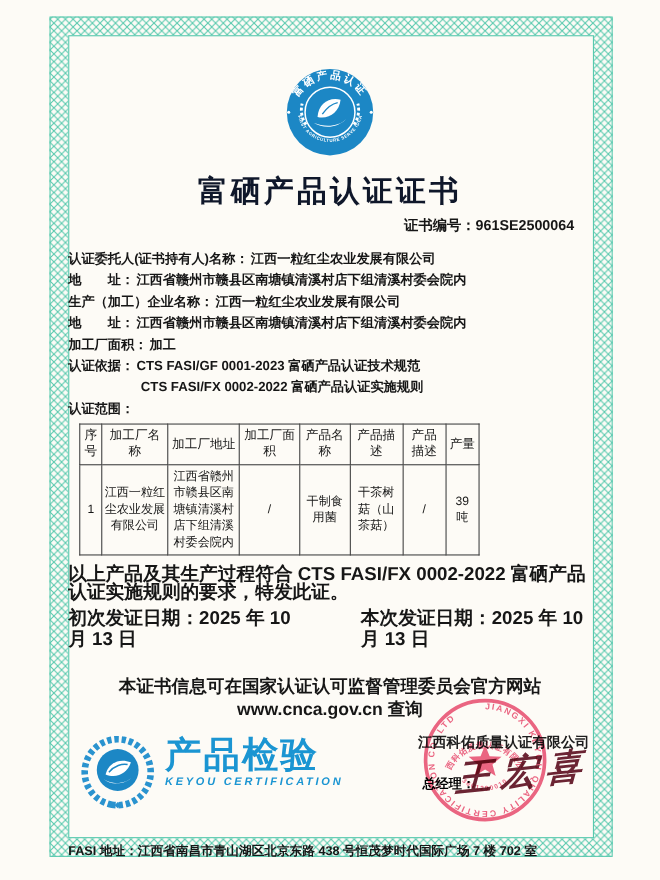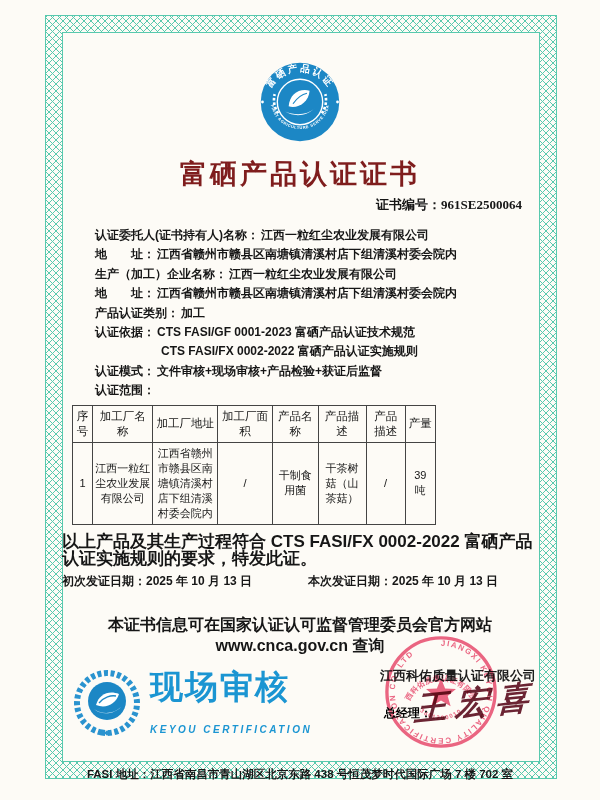--- a/index.html
+++ b/index.html
@@ -8,61 +8,61 @@
     background:#fdfbf6;
     font-family:"Liberation Sans","DejaVu Sans",sans-serif;
     color:#161616;
   }
   .frame-svg{position:absolute;left:0;top:0;width:600px;height:800px;pointer-events:none;}
   .content{position:absolute;left:62px;top:32px;width:476px;height:730px;}
 
   .seal-top{display:block;margin:22px auto 6px auto;width:96px;height:96px;}
   .title{
     text-align:center;font-size:27px;font-weight:bold;letter-spacing:3px;
-    margin:6px 0 4px 0;color:#7f1d1d;
+    margin:6px 0 4px 0;color:#0f172a;
   }
   .cert-no{
-    text-align:right;padding-right:16px;font-size:13px;font-weight:bold;margin-top:0;font-family:Liberation Serif, serif;
+    text-align:right;padding-right:16px;font-size:13px;font-weight:bold;margin-top:0;
   }
   .fields{margin-top:12px;}
-  .fline{font-size:12px;font-weight:bold;line-height:19.4px;white-space:nowrap;margin-left:33px;}
+  .fline{font-size:12px;font-weight:bold;line-height:19.4px;white-space:nowrap;}
   .fline .lbl{margin-right:2px;}
   .fline.indent{padding-left:66px;}
 
   table.scope{
     border-collapse:collapse;margin:4px 0 0 10px;width:364px;
     font-size:11px;table-layout:fixed;
   }
   table.scope th,table.scope td{
     border:1px solid #444;text-align:center;vertical-align:middle;
     padding:3px 2px;font-weight:normal;line-height:15px;word-break:break-all;
   }
   table.scope th{height:22px;font-size:11.5px;}
   table.scope td{height:72px;}
 
   .stmt{font-size:17px;font-weight:bold;margin-top:8px;line-height:17px;}
-  .dates{display:flex;font-size:12px;font-weight:bold;margin-top:5px;line-height:19px;}
+  .dates{display:flex;font-size:17px;font-weight:bold;margin-top:5px;line-height:19px;}
   .dates .right-part{margin-left:56px;}
   .validity{font-size:12px;font-weight:bold;line-height:19px;}
   .query-note{text-align:center;font-size:16px;font-weight:bold;margin-top:24px;}
 
   .issuer{position:relative;height:96px;margin-top:8px;}
   .keyou-emblem{position:absolute;left:10px;top:2px;width:70px;height:70px;}
   .keyou-text{position:absolute;left:88px;top:4px;}
   .keyou-cn{font-size:33px;font-weight:bold;color:#1b95d2;letter-spacing:2px;line-height:36px;}
-  .keyou-en{font-size:10px;font-weight:bold;font-style:italic;color:#1b95d2;letter-spacing:2.5px;margin-top:19px;}
+  .keyou-en{font-size:10px;font-weight:bold;font-style:italic;color:#1b95d2;letter-spacing:2.5px;margin-top:2px;}
   .issuer-company{position:absolute;left:318px;top:2px;font-size:13px;font-weight:bold;color:#1d1d1d;white-space:nowrap;}
   .gm-label{position:absolute;left:322px;top:40px;font-size:12px;font-weight:bold;color:#000000;}
   .signature{
     position:absolute;left:352px;top:16px;font-size:33px;font-weight:bold;font-style:italic;
     color:#6b2433;letter-spacing:8px;transform:rotate(-6deg) skewX(-8deg);white-space:nowrap;
   }
   .stamp{position:absolute;left:320px;top:-32px;width:118px;height:118px;opacity:.82;mix-blend-mode:multiply;}
 
-  .fasi-line{text-align:center;font-size:11.5px;font-weight:bold;margin-top:6px;white-space:nowrap;}
+  .fasi-line{font-size:11.5px;font-weight:bold;margin-top:6px;white-space:nowrap;}
 </style>
 </head>
 <body>
 
 <svg class="frame-svg" viewBox="0 0 600 800">
   <defs>
     <pattern id="lat" width="7" height="7" patternUnits="userSpaceOnUse">
       <path d="M0 0 L7 7 M7 0 L0 7" stroke="#58c9ae" stroke-width="1" fill="none"></path>
     </pattern>
   </defs>
@@ -99,24 +99,23 @@
 
   <div class="cert-no">
     <span>证书编号：</span><span>961SE2500064</span>
   </div>
 
   <div class="fields">
     <div class="fline"><span class="lbl">认证委托人(证书持有人)名称：</span><span>江西一粒红尘农业发展有限公司</span></div>
     <div class="fline"><span class="lbl">地　　址：</span><span>江西省赣州市赣县区南塘镇清溪村店下组清溪村委会院内</span></div>
     <div class="fline"><span class="lbl">生产（加工）企业名称：</span><span>江西一粒红尘农业发展有限公司</span></div>
     <div class="fline"><span class="lbl">地　　址：</span><span>江西省赣州市赣县区南塘镇清溪村店下组清溪村委会院内</span></div>
-    <div class="fline"><span class="lbl">产品认证类别：</span><span>加工</span></div>
+    <div class="fline"><span class="lbl">加工厂面积：</span><span>加工</span></div>
     <div class="fline"><span class="lbl">认证依据：</span><span>CTS FASI/GF 0001-2023 富硒产品认证技术规范</span></div>
     <div class="fline indent"><span>CTS FASI/FX 0002-2022 富硒产品认证实施规则</span></div>
-    <div class="fline"><span class="lbl">认证模式：</span><span>文件审核+现场审核+产品检验+获证后监督</span></div>
     <div class="fline"><span class="lbl">认证范围：</span></div>
   </div>
 
   <table class="scope">
     <colgroup>
       <col style="width:5.5%">
         <col style="width:16.5%">
         <col style="width:17.8%">
         <col style="width:15%">
       <col style="width:12.5%">
@@ -162,21 +161,21 @@
 
     <svg class="keyou-emblem" viewBox="0 0 70 70">
       <circle cx="35" cy="36" r="30" fill="none" stroke="#2a93cf" stroke-width="6" stroke-dasharray="4 2.6" transform="rotate(100 35 36)"></circle>
       <circle cx="35" cy="34" r="19" fill="#1c87c5"></circle>
       <path d="M24,38 C27,27 37,23 47,27 C44,37 34,42 24,38 Z" fill="#ffffff"></path>
       <path d="M27,36 C32,30 39,28 44,29" fill="none" stroke="#1c87c5" stroke-width="1.3"></path>
       <path d="M22,42 C30,48 42,47 49,40 C42,47 30,49 22,42 Z" fill="#ffffff"></path>
       <rect x="33" y="64" width="4" height="4" transform="rotate(45 35 66)" fill="#2a93cf"></rect>
     </svg>
     <div class="keyou-text">
-      <div class="keyou-cn">现场审核</div>
+      <div class="keyou-cn">产品检验</div>
       <div class="keyou-en">KEYOU  CERTIFICATION</div>
     </div>
 
     <div class="issuer-company">江西科佑质量认证有限公司</div>
     <div class="gm-label">总经理：</div>
     <div class="signature">王宏喜</div>
 
     <svg class="stamp" viewBox="0 0 120 120">
       <defs>
         <path id="stampRing" d="M 60,13 A 47,47 0 1 1 59.95,13"></path>

